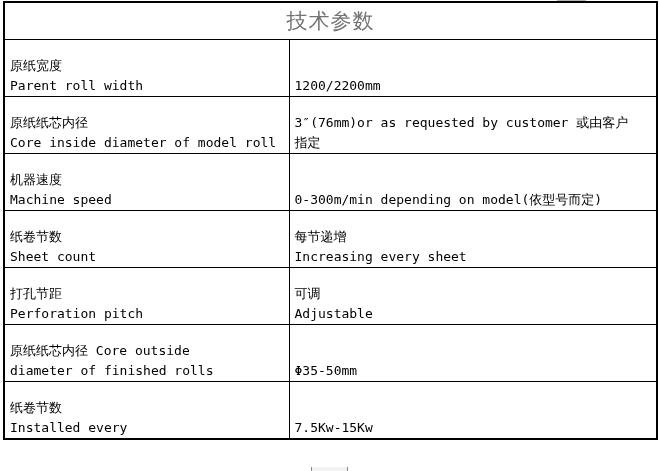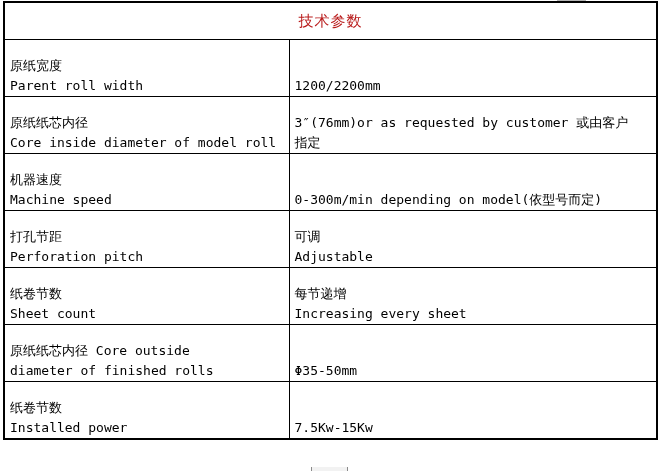--- a/index.html
+++ b/index.html
@@ -28,22 +28,22 @@
     overflow: hidden;
   }
   tr.title-row { height: 37px; }
   tr.data-row  { height: 42px; }
   td.title-cell {
     text-align: center;
     vertical-align: middle;
     padding: 0;
   }
   .title-text {
-    color: #b91c1c;
-    font-size: 15px;
+    color: #737373;
+    font-size: 21px;
     letter-spacing: 1px;
   }
   .line {
     height: 20px;
     line-height: 20px;
     font-size: 13px;
     white-space: nowrap;
   }
   .misspelled {
     text-decoration: underline wavy #ee0000 1px;
@@ -113,56 +113,56 @@
     </td>
     <td>
       <div class="line"></div>
       <div class="line">0-300m/min depending on model(依型号而定)</div>
     </td>
   </tr>
 
 
   <tr class="data-row">
     <td>
+      <div class="line">纸卷节数</div>
+      <div class="line">Sheet count</div>
+    </td>
+    <td>
+      <div class="line">每节递增</div>
+      <div class="line">Increasing every sheet</div>
+    </td>
+  </tr>
+
+  <tr class="data-row">
+    <td>
       <div class="line">打孔节距</div>
       <div class="line">Perforation pitch</div>
     </td>
     <td>
       <div class="line">可调</div>
       <div class="line">Adjustable</div>
-    </td>
-  </tr>
-
-  <tr class="data-row">
-    <td>
-      <div class="line">纸卷节数</div>
-      <div class="line">Sheet count</div>
-    </td>
-    <td>
-      <div class="line">每节递增</div>
-      <div class="line">Increasing every sheet</div>
     </td>
   </tr>
 
   <tr class="data-row">
     <td>
       <div class="line">原纸纸芯内径 Core outside</div>
       <div class="line">diameter of finished rolls</div>
     </td>
     <td>
       <div class="line"></div>
       <div class="line">Φ35-50mm</div>
     </td>
   </tr>
 
 
   <tr class="data-row">
     <td>
       <div class="line">纸卷节数</div>
-      <div class="line">Installed power</div>
+      <div class="line">Installed every</div>
     </td>
     <td>
       <div class="line"></div>
       <div class="line">7.5Kw-15Kw</div>
     </td>
   </tr>
 </tbody>
   </table>
 
 <div class="frag-bottom"></div>

